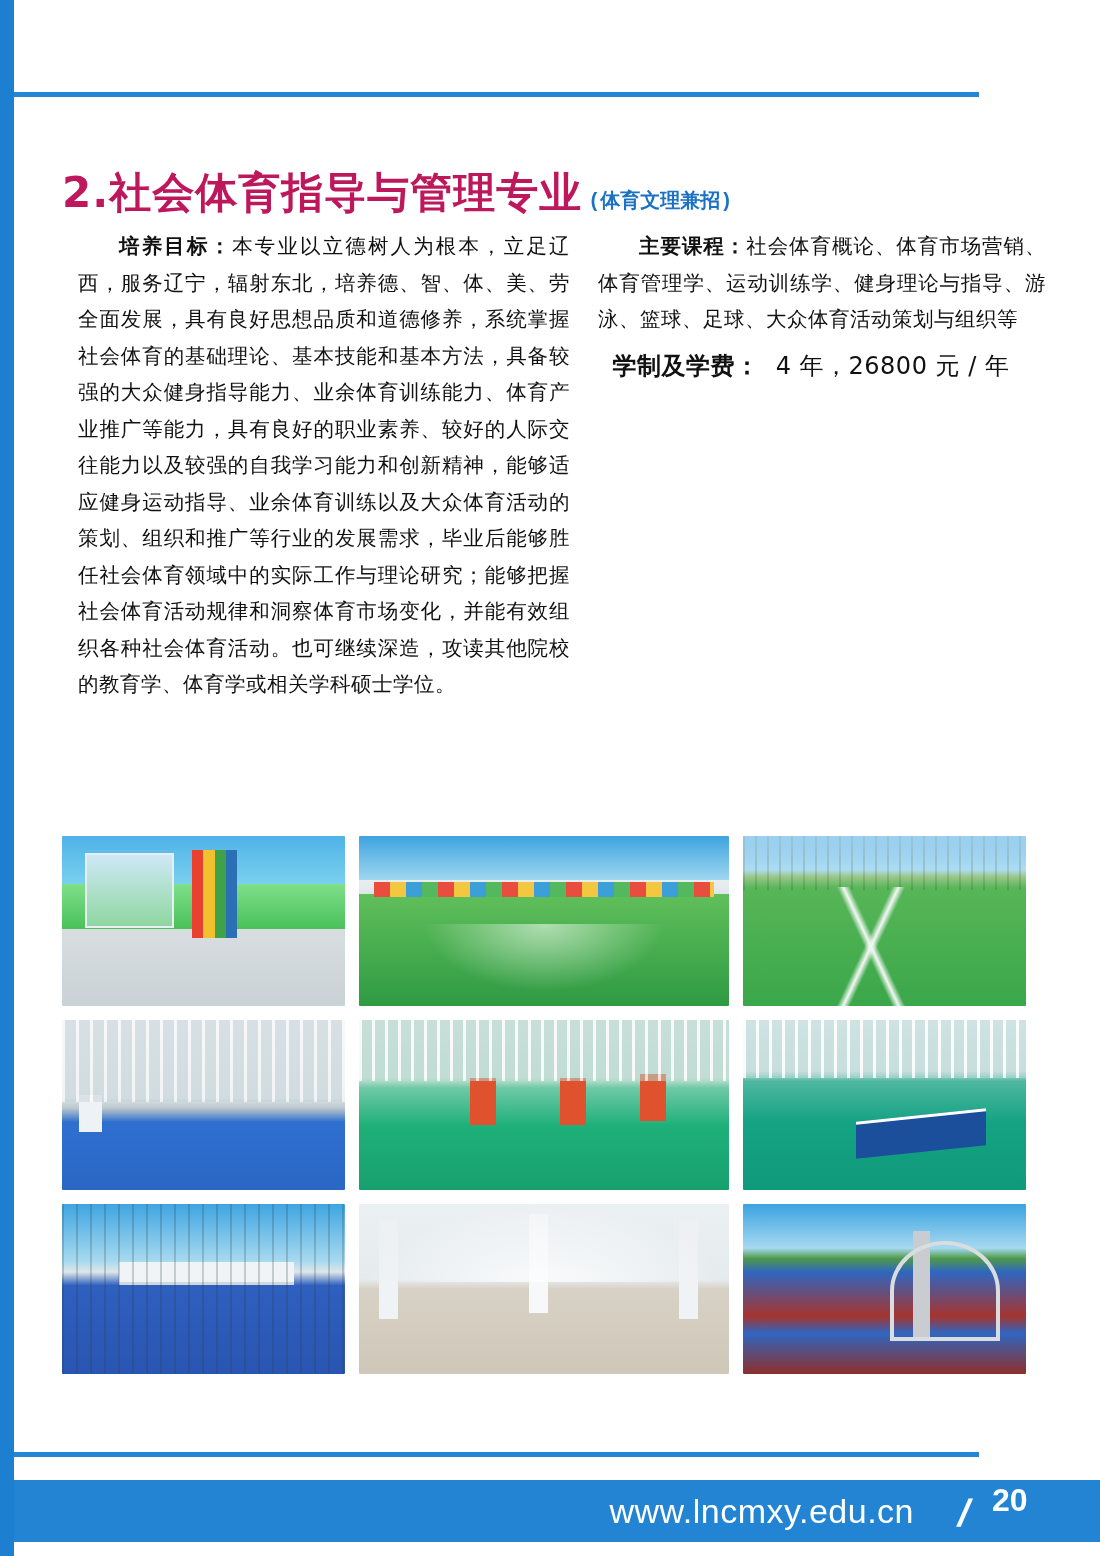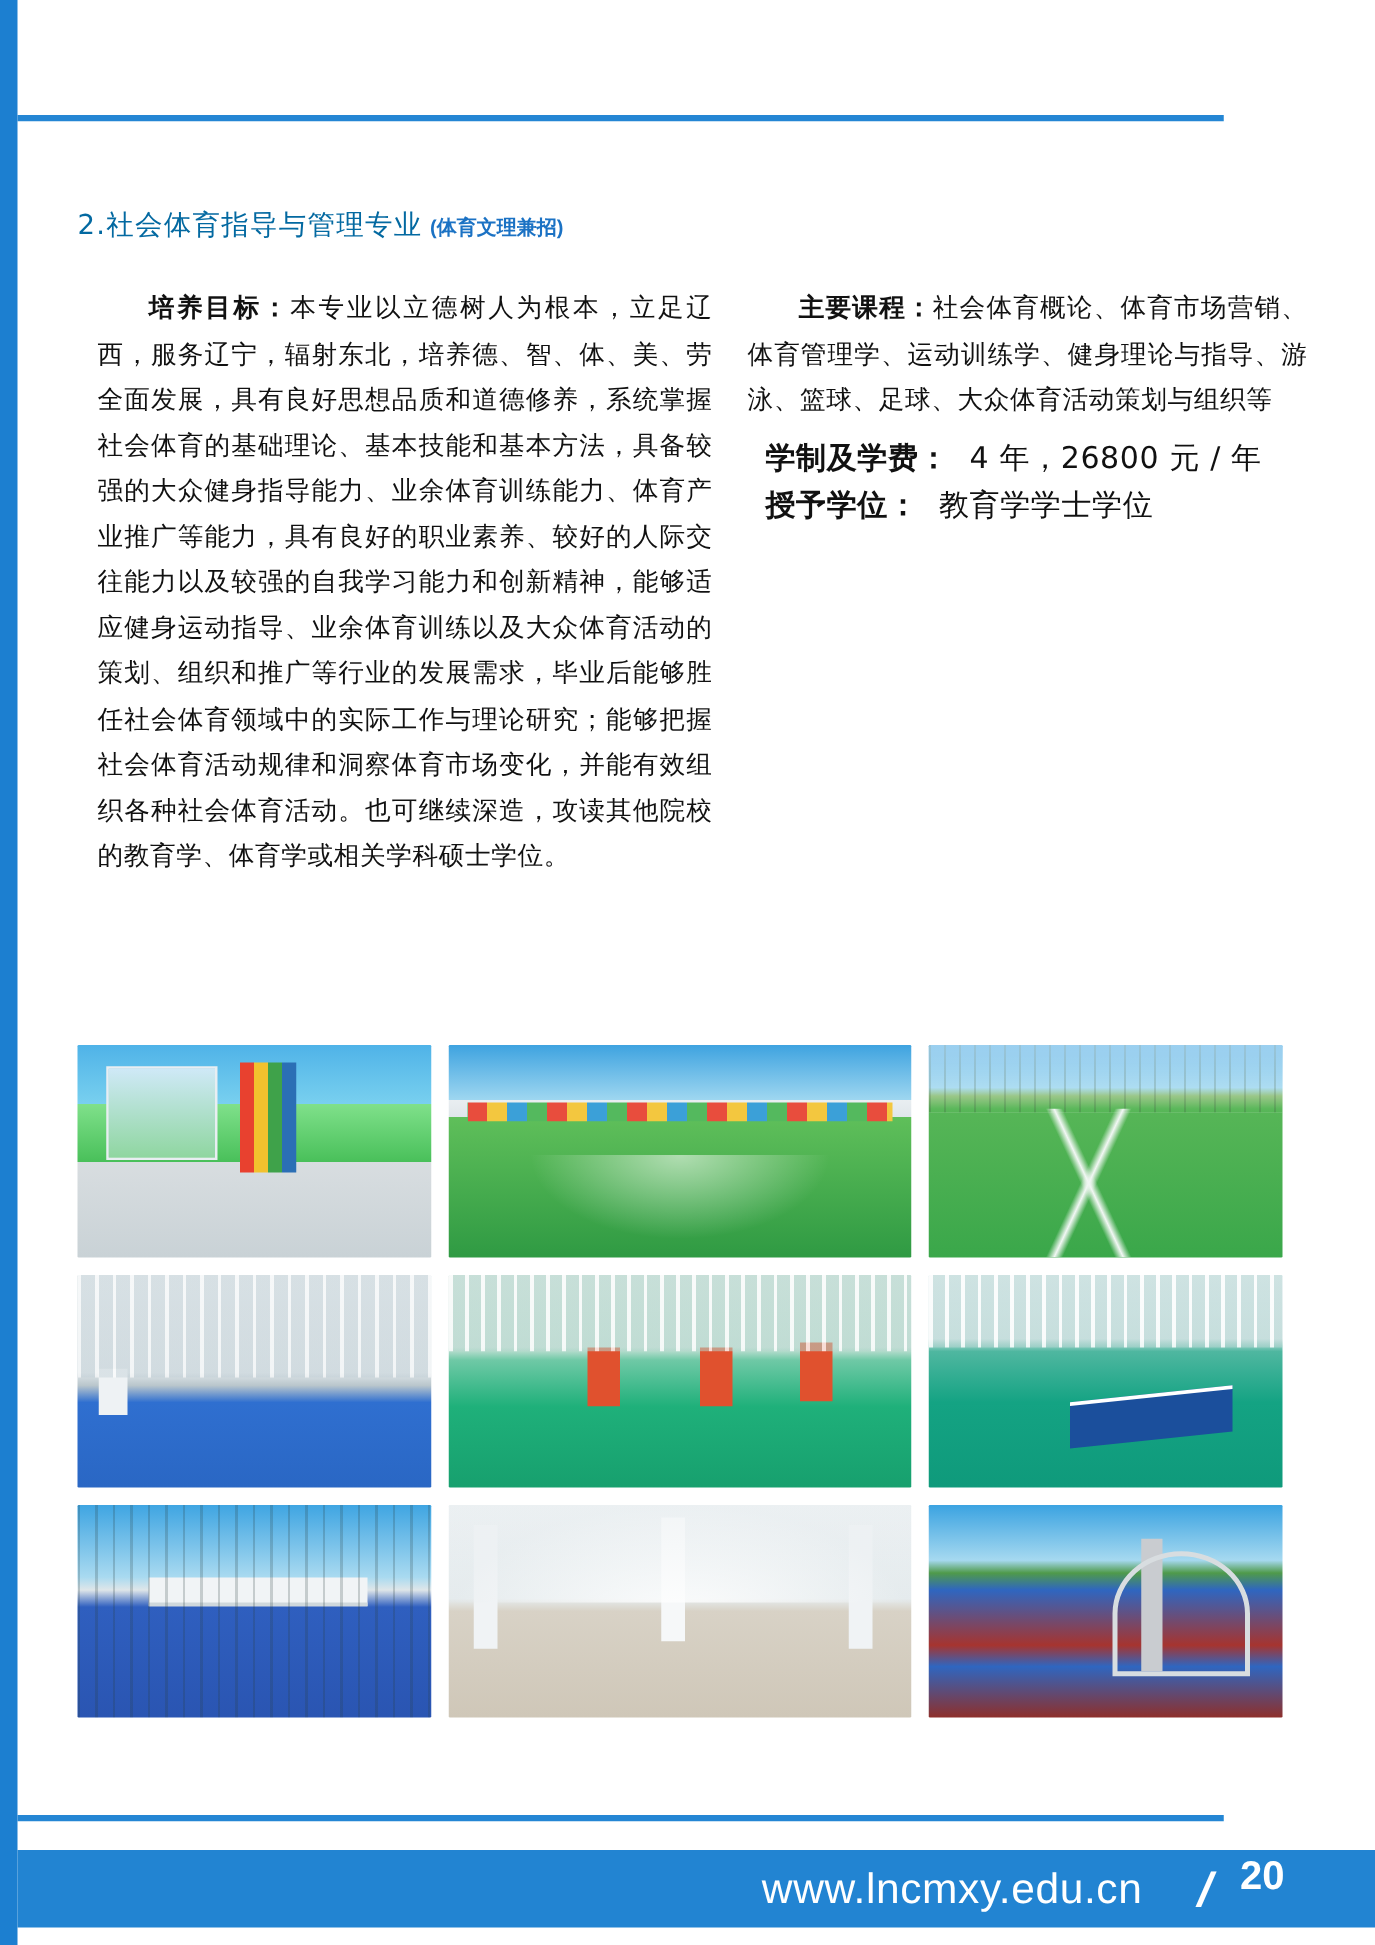--- a/index.html
+++ b/index.html
@@ -23,28 +23,28 @@
   .top-rule{
     position:absolute;left:14px;top:92px;width:965px;height:5px;
     background:#2486d4;
   }
   
   .heading{
     position:absolute;left:62px;top:165px;width:950px;
     white-space:nowrap;
   }
   .heading .h-main{
-    font-size:22px;font-weight:normal;color:#0369a1;
+    font-size:42px;font-weight:bold;color:#be185d;
     letter-spacing:1px;
     font-family:"DejaVu Sans","Liberation Sans",sans-serif;
   }
   .heading .h-sub{
-    font-size:16px;font-weight:bold;color:#1b72c4;
+    font-size:20px;font-weight:bold;color:#1b72c4;
     margin-left:6px;
-    font-family:Liberation Sans, sans-serif;
+    font-family:Liberation Mono, monospace;
   }
   
   .col{
     position:absolute;
     font-family:"DejaVu Sans","Liberation Sans",sans-serif;
     color:#111;
   }
   .col-left{ left:62px; top:228px; width:492px;margin-left:16px; }
   .col-right{ left:598px; top:228px; width:448px; }
   .para{
@@ -172,21 +172,20 @@
     <span class="h-main">2.社会体育指导与管理专业</span><span class="h-sub">(体育文理兼招)</span>
   </div>
 
   <div class="col col-left">
     <p class="para indent"><span class="lbl">培养目标：</span><span>本专业以立德树人为根本，立足辽西，服务辽宁，辐射东北，培养德、智、体、美、劳全面发展，具有良好思想品质和道德修养，系统掌握社会体育的基础理论、基本技能和基本方法，具备较强的大众健身指导能力、业余体育训练能力、体育产业推广等能力，具有良好的职业素养、较好的人际交往能力以及较强的自我学习能力和创新精神，能够适应健身运动指导、业余体育训练以及大众体育活动的策划、组织和推广等行业的发展需求，毕业后能够胜任社会体育领域中的实际工作与理论研究；能够把握社会体育活动规律和洞察体育市场变化，并能有效组织各种社会体育活动。也可继续深造，攻读其他院校的教育学、体育学或相关学科硕士学位。</span></p>
   </div>
 
   <div class="col col-right">
     <p class="para para-r indent"><span class="lbl">主要课程：</span><span>社会体育概论、体育市场营销、体育管理学、运动训练学、健身理论与指导、游泳、篮球、足球、大众体育活动策划与组织等</span></p>
     <p class="kv"><span class="lbl">学制及学费：</span>&nbsp;&nbsp;<span>4 年，26800 元 / 年</span></p>
-    <p class="kv"><span class="lbl">授予学位：</span>&nbsp;&nbsp;<span>教育学学士学位</span></p>
   </div>
 
   <div class="grid">
     <div class="photo p1"></div>
     <div class="photo p2"></div>
     <div class="photo p3"></div>
     <div class="photo p4"></div>
     <div class="photo p5"></div>
     <div class="photo p6"></div>
     <div class="photo p7"></div>

